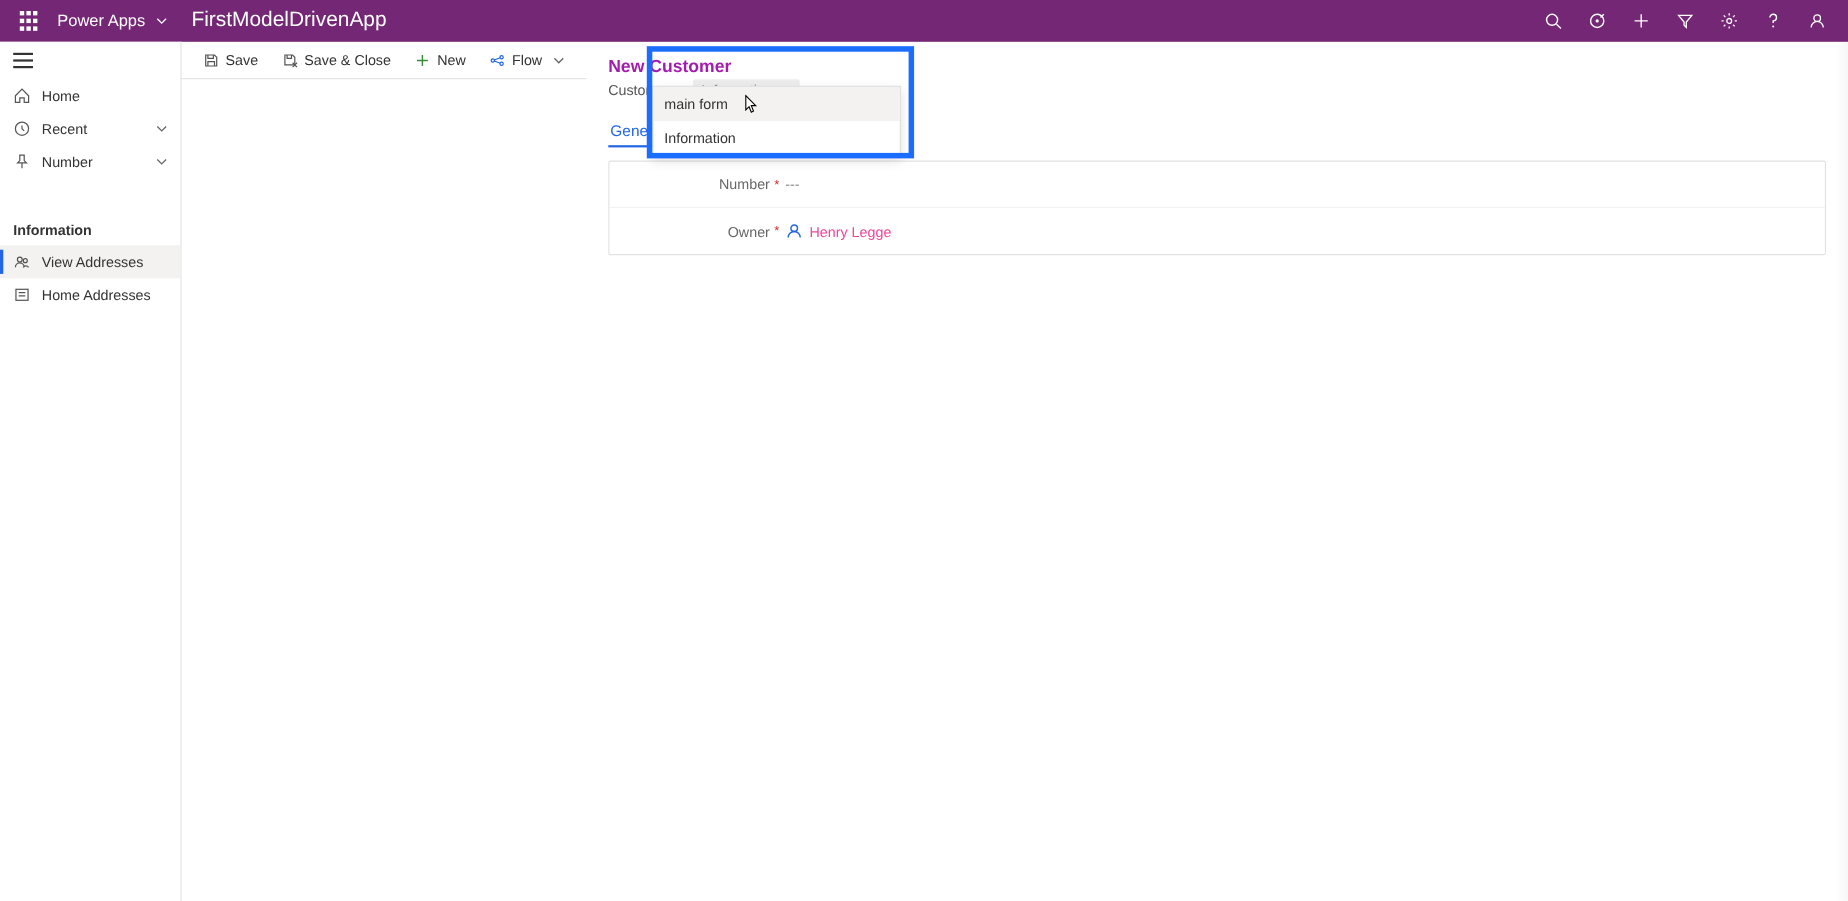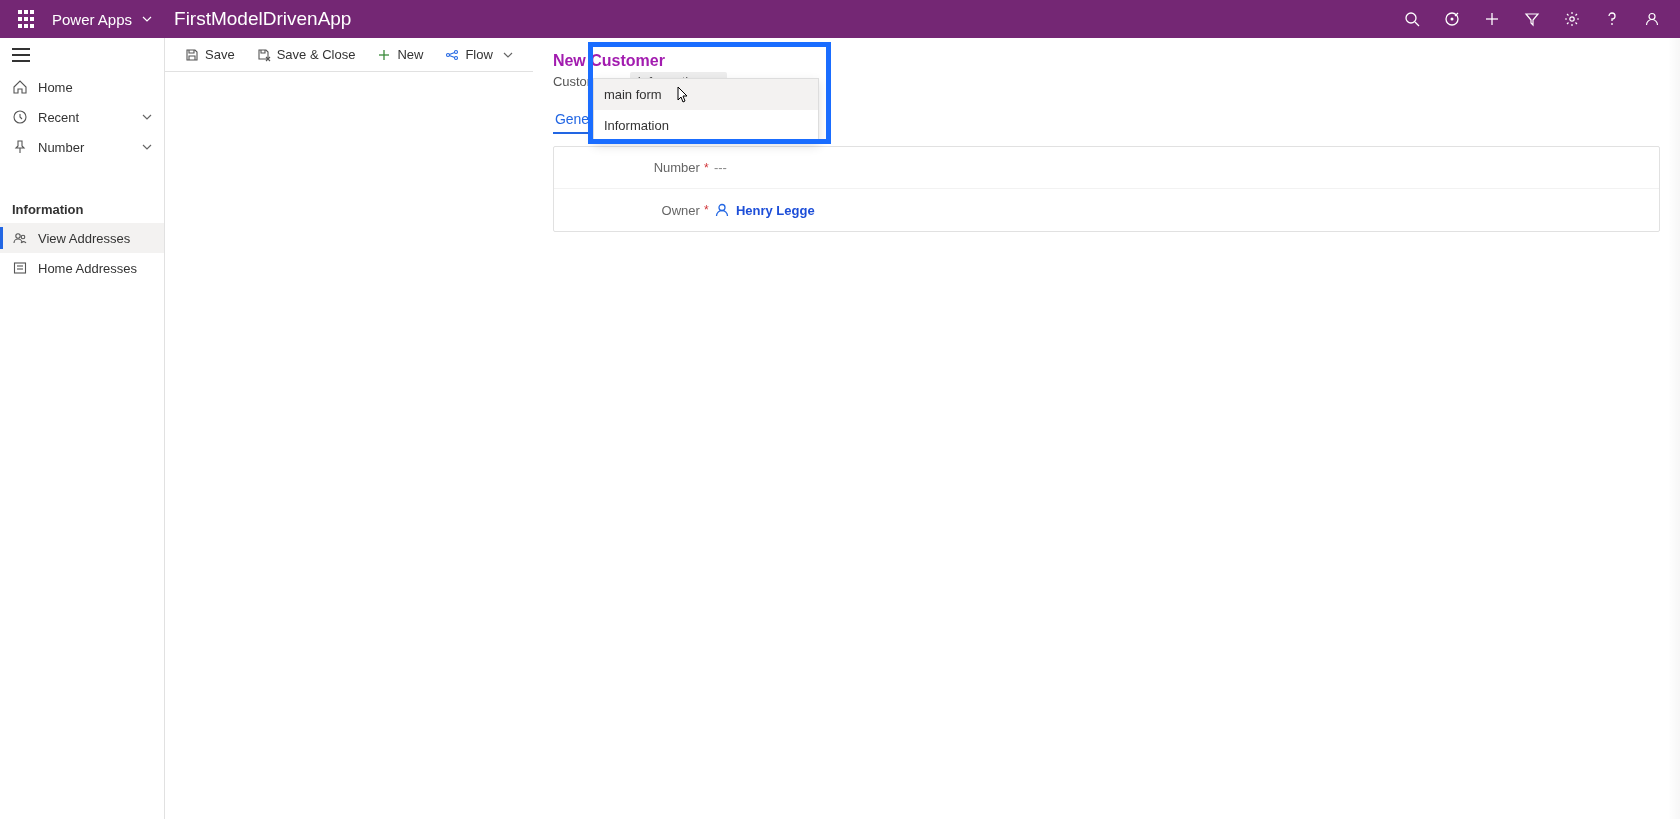--- a/index.html
+++ b/index.html
@@ -52,21 +52,21 @@
 .tab.active { color:#2266e3; }
 .tab.active::after { content:""; position:absolute; left:0; right:0; bottom:-1px; height:2px; background:#2266e3; }
 
 .form-section { margin-top:12px; border:1px solid #e1e1e1; border-radius:2px; }
 .form-row { display:flex; align-items:center; min-height:42px; padding:0 16px; border-bottom:1px solid #f2f2f2; }
 .form-row:last-child { border-bottom:none; }
 .form-label { width:130px; font-size:13px; color:#666; display:flex; align-items:center;justify-content:flex-end; }
 .form-req { color:#d13438; margin-left:4px; font-size:12px; width:10px; }
 .form-value { font-size:13px; color:#333; display:flex; align-items:center; gap:6px; margin-left: 0px; }
 .form-value .placeholder { color:#888; }
-.owner-link { color:#1d4ed8; font-weight:700; }
+.owner-link { color:#ec4899; font-weight:400; }
 
 
 .highlight-box {
   position:absolute;
   border:5px solid #1a6dff;
   pointer-events:none;
 }
 
 
 .dropdown {

